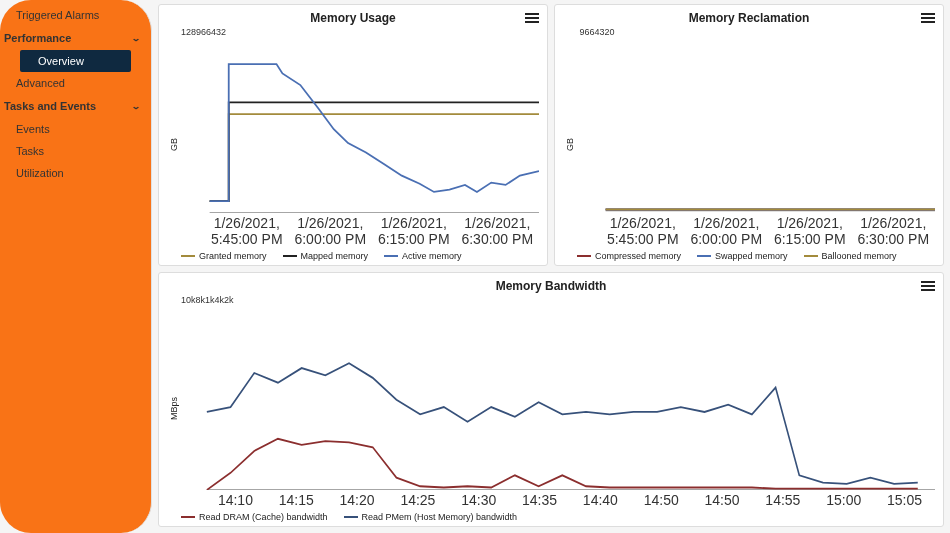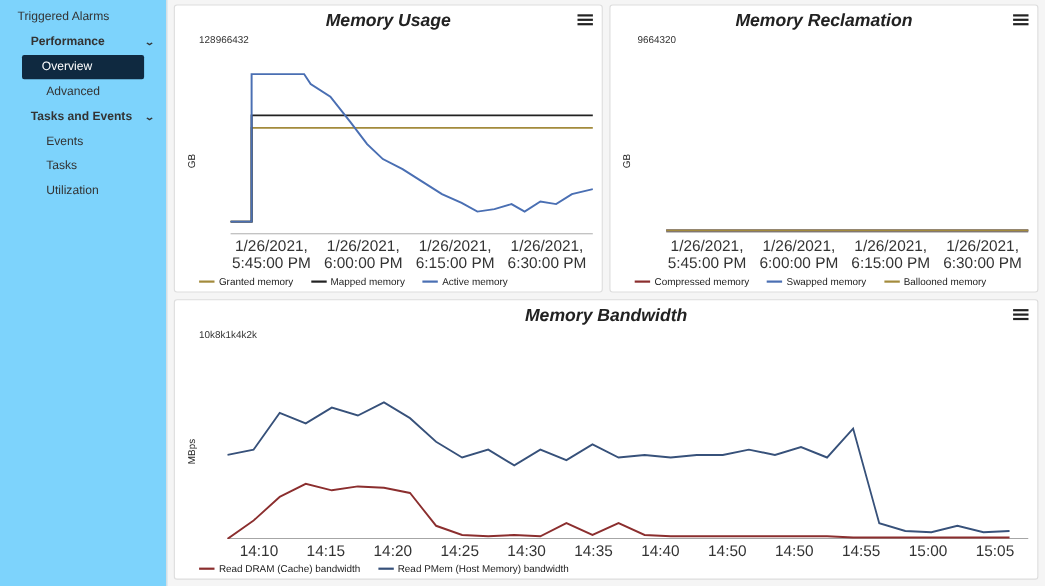--- a/index.html
+++ b/index.html
@@ -8,47 +8,48 @@
     background: #f5f5f5;
     font-size: 11px;
     color: #222;
     width: 950px;
     height: 533px;
     overflow: hidden;
     display: flex;
   }
   .sidebar {
     width: 152px;
-    background: #7dd3fc;
+    background: #f97316;
     padding: 4px 0;
     border-right: 1px solid #e0e0e0;
+    border-radius: 31px;
   }
   .sidebar-item {
     padding: 5px 10px 5px 16px;
     cursor: pointer;
     font-size: 11px;
     color: #333;
     position: relative;
   }
   .sidebar-item.header {
     font-weight: bold;
-    padding-left: 28px;
+    padding-left: 4px;
     display: flex;
     justify-content: space-between;
     align-items: center;
   }
   .sidebar-item.selected {
     background: #0f2940;
     color: #fff;
     margin: 0 20px;
     border-radius: 2px;
     padding-left: 18px;
   }
   .sidebar-sub {
-    padding-left: 42px;
+    padding-left: 16px;
   }
   .chev {
     font-size: 12px;
     transform: scaleY(0.7);
   }
   .main {
     flex: 1;
     padding: 4px 6px 6px 6px;
     display: flex;
     flex-direction: column;
@@ -64,23 +65,22 @@
     border: 1px solid #ddd;
     border-radius: 3px;
     position: relative;
     padding: 4px 8px 4px 8px;
     display: flex;
     flex-direction: column;
   }
   .card-title {
     text-align: center;
     font-weight: bold;
-    font-size: 16px;
+    font-size: 12px;
     margin: 2px 0 2px 0;
-    font-style: italic;
   }
   .hamburger {
     position: absolute;
     top: 6px;
     right: 8px;
     width: 14px;
     cursor: pointer;
   }
   .hamburger div {
     height: 2px;

